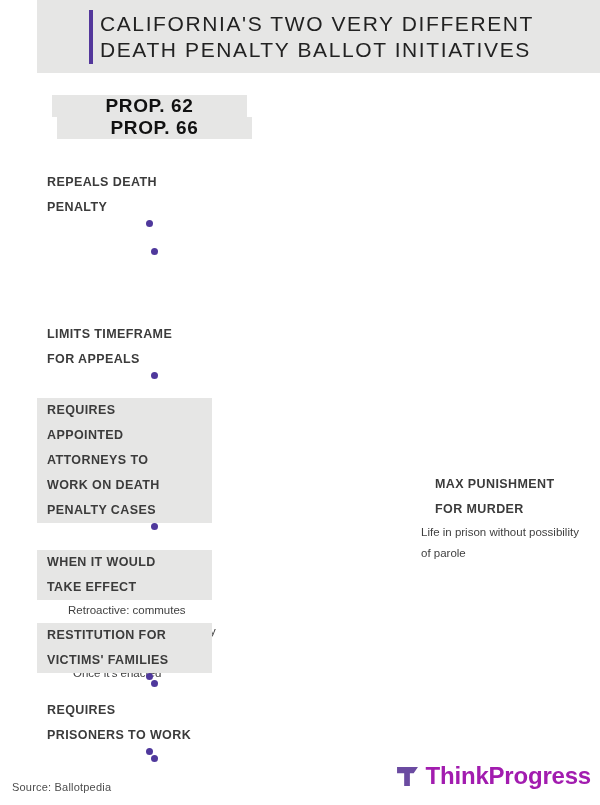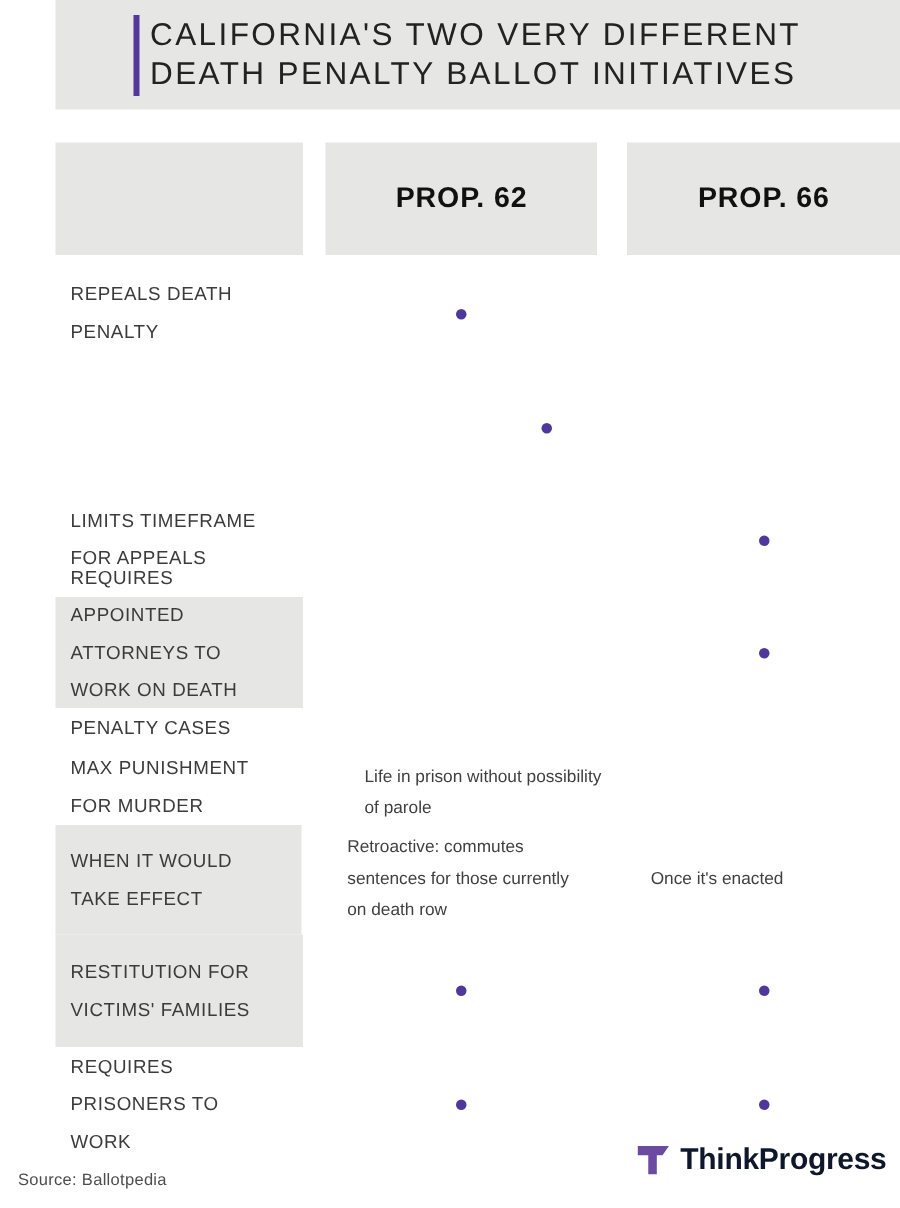--- a/index.html
+++ b/index.html
@@ -30,35 +30,35 @@
     background:var(--accent);
   }
   .title{
     position:absolute;left:63px;top:11px;
     font-size:21px;line-height:26px;
     font-weight:400;color:#222;
     letter-spacing:1.6px;
   }
   .title span{display:block;white-space:nowrap;}
   
-  .grid{display:flex;}
+  .grid{display:flex;flex-direction:column;}
   .cell-label{width:175px;display:flex;align-items:center;padding:0 20px 0 10px;}
   .cell-62{width:195px;margin-left:15px;display:flex;align-items:center;}
   .cell-66{width:195px;margin-left:20px;display:flex;align-items:center;}
   .header-row{height:75px;margin-top:22px;}
   .header-row .cell-label{background:var(--cell-bg);}
   .header-row .cell-62,.header-row .cell-66{
     background:var(--cell-bg);
     justify-content:center;
     font-size:19px;font-weight:bold;color:#111;
     letter-spacing:0.6px;
   }
   .body-row .cell-label{
     font-size:12.5px;line-height:25px;
-    color:#3b3b3b;letter-spacing:0.4px;
+    color:#3b3b3b;letter-spacing:0.4px;font-weight:bold;
   }
   .body-row.shaded .cell-label{background:var(--cell-bg);}
   .body-row .cell-62.has-dot,.body-row .cell-66.has-dot{justify-content:center;}
   .body-row .cell-62.has-text,.body-row .cell-66.has-text{
     justify-content:flex-start;padding-left:16px;padding-right:18px;
     font-size:11.5px;line-height:21px;color:#3f3f3f;
   }
   .dot{
     width:7px;height:7px;border-radius:50%;
     background:var(--dot);display:inline-block;
@@ -67,21 +67,21 @@
   .source{
     position:absolute;left:12px;top:781px;
     font-size:11px;color:#4d4d4d;letter-spacing:0.2px;
   }
   .brand{
     position:absolute;right:9px;top:762px;
     display:flex;align-items:center;
   }
   .brand svg{display:block;margin-right:8px;}
   .brand-name{
-    font-size:20px;font-weight:bold;color:#0f172a;
+    font-size:24px;font-weight:bold;color:#a21caf;
     letter-spacing:-0.2px;white-space:nowrap;
   }
 </style>
 </head>
 <body>
 
 <div class="page">
 
   <header class="title-block">
     <div class="accent-bar"></div>

